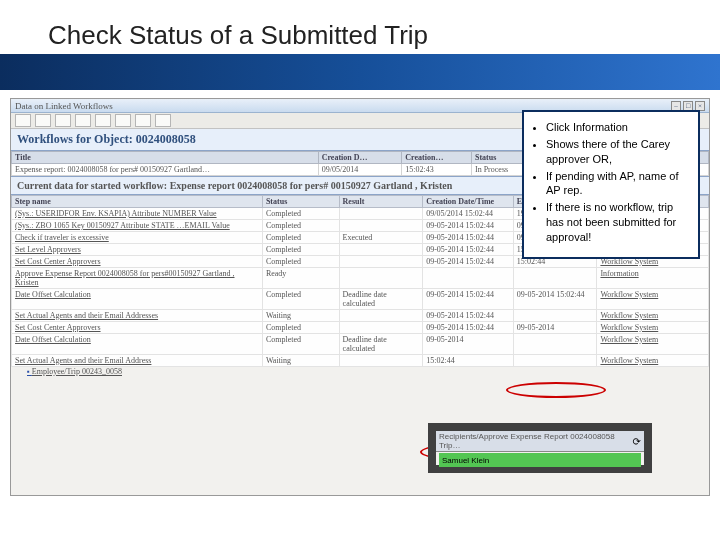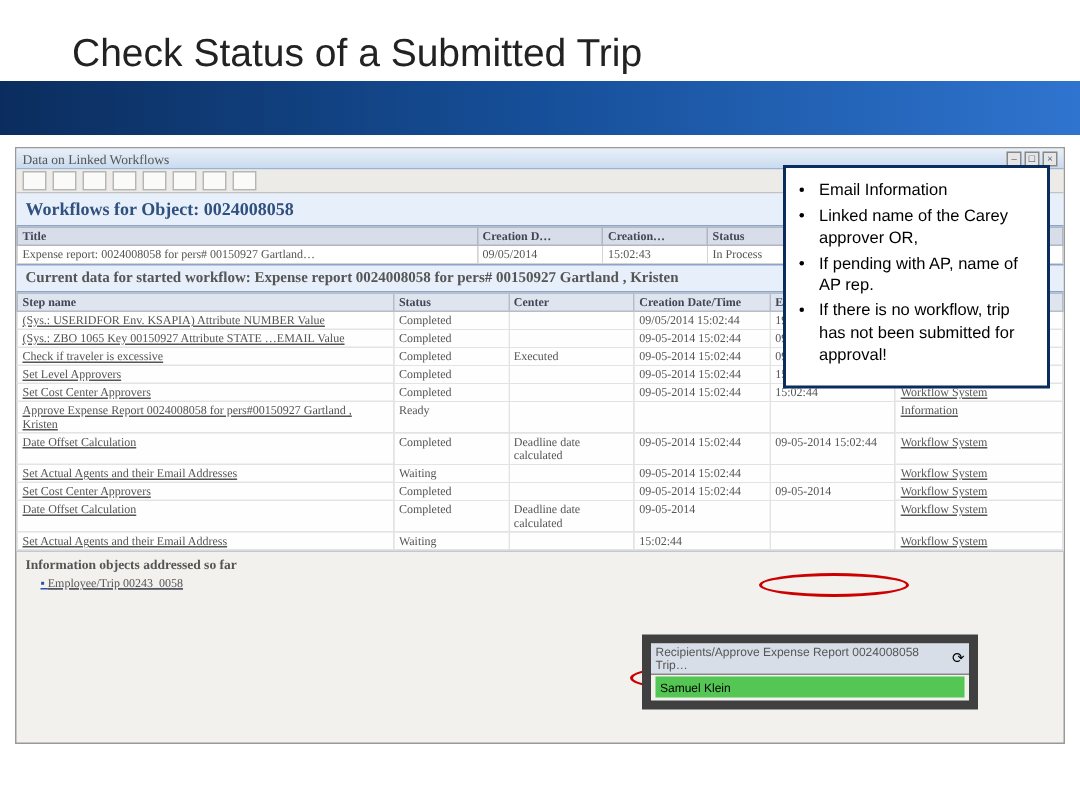--- a/index.html
+++ b/index.html
@@ -46,21 +46,21 @@
   .callout {
     position:absolute; right:20px; top:110px; width:178px;
     background:#fff; border:2px solid #0b2d5e; padding:8px 10px 10px 6px;
     font-size:11px; line-height:1.35;
   }
   .callout ul { list-style:disc; margin-left:16px; }
   .callout li { margin-bottom:2px; }
   .red-oval { position:absolute; border:2px solid #cc0000; border-radius:50%/50%; background:transparent; }
   .agents-pop {
     position:absolute; left:428px; top:423px; width:224px; height:50px;
-    background:#f2f1ee; border:6px solid #404040; font-size:8px;
+    background:#f2f1ee; border:8px solid #404040; font-size:8px;
   }
   .agents-pop .hdr { background:#d8dee8; border-bottom:1px solid #888; padding:1px 3px;
     display:flex; justify-content:space-between; align-items:center;}
   .agents-pop .row { display:flex; align-items:center; height:16px;}
   .green-bar { background:#53c653; height:14px; flex:1; margin:0 3px; padding-left:3px; display:flex; align-items:center;}
   .blur { filter: blur(0.4px); color:#555;}
 </style>
 </head>
 <body>
 
@@ -109,21 +109,21 @@
     </tbody>
       </table>
 
     <div class="subhead blur">Current data for started workflow: Expense report 0024008058 for pers# 00150927 Gartland , Kristen</div>
 
     <table class="step-table">
       <tbody>
           <tr>
         <th style="width:36%">Step name</th>
         <th style="width:11%">Status</th>
-        <th style="width:12%">Center</th>
+        <th style="width:12%">Result</th>
         <th style="width:13%">Creation Date/Time</th>
         <th style="width:12%">End Date/Time</th>
         <th style="width:16%">Agent</th>
       </tr>
       </tbody>
         <tbody id="steps-body">
           <tr>
             <td class="wrap"><span class="link blur">(Sys.: USERIDFOR Env. KSAPIA) Attribute NUMBER Value</span></td>
             <td class="blur">Completed</td>
             <td class="wrap blur"></td>
@@ -207,30 +207,29 @@
             <td class="wrap"><span class="link blur">Set Actual Agents and their Email Address</span></td>
             <td class="blur">Waiting</td>
             <td class="wrap blur"></td>
             <td class="wrap blur">15:02:44</td>
             <td class="wrap blur"></td>
             <td><span class="link blur">Workflow System</span></td>
           </tr>
         </tbody>
     </table>
 
-    <div class="bottom-sec blur">Information objects addressed so far</div>
     <div class="bottom-item">
       ▪ <span class="link blur">Employee/Trip 00243_0058</span>
     </div>
   </div>
 
   <div class="callout">
     <ul>
-      <li>Email Information</li>
-      <li>Linked name of the Carey approver OR,</li>
+      <li>Click Information</li>
+      <li>Shows there of the Carey approver OR,</li>
       <li>If pending with AP, name of AP rep.</li>
       <li>If there is no workflow, trip has not been submitted for approval!</li>
     </ul>
   </div>
 
   <div class="red-oval" style="left:506px; top:382px; width:100px; height:16px;"></div>
   <div class="red-oval" style="left:420px; top:442px; width:128px; height:20px;"></div>
 
   <div class="agents-pop">
     <div class="hdr">

